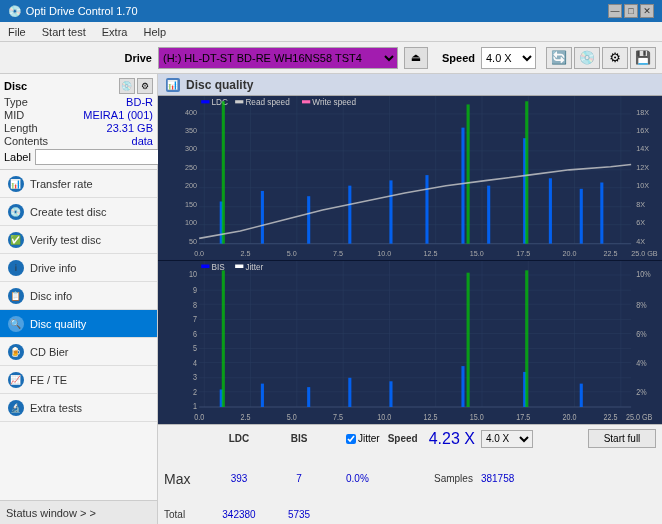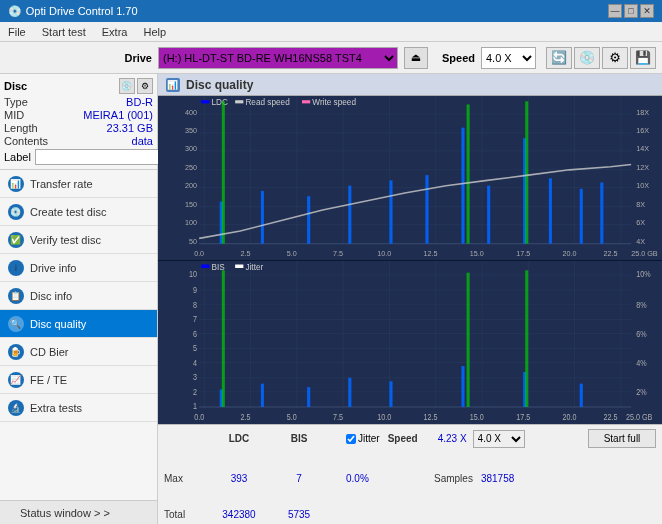--- a/index.html
+++ b/index.html
@@ -43,21 +43,21 @@
     .disc-label-btn { width: 16px; height: 16px; background: #e8e8e8; border: 1px solid #aaa; cursor: pointer; display: flex; align-items: center; justify-content: center; font-size: 9px; }
 
     .sidebar-nav { display: flex; flex-direction: column; flex: 1; }
     .nav-item { height: 28px; display: flex; align-items: center; padding: 0 8px; cursor: pointer; font-size: 11px; color: #333; border-bottom: 1px solid #ddd; gap: 6px; }
     .nav-item.active { background: #0078d4; color: white; }
     .nav-item .nav-icon { width: 16px; height: 16px; border-radius: 50%; display: flex; align-items: center; justify-content: center; font-size: 9px; flex-shrink: 0; }
     .nav-item .nav-icon.blue { background: #1a6db5; }
     .nav-item.active .nav-icon { background: rgba(255,255,255,0.3); }
 
     
-    .sidebar-status { height: 24px; background: #e8e8e8; border-top: 1px solid #ccc; display: flex; align-items: center; padding: 0 20px; cursor: pointer; font-size: 11px; color: #333; }
+    .sidebar-status { height: 24px; background: #e8e8e8; border-top: 1px solid #ccc; display: flex; align-items: center; padding: 0 6px; cursor: pointer; font-size: 11px; color: #333; }
 
     
     .content { flex: 1; display: flex; flex-direction: column; background: #fff; overflow: hidden; }
 
     
     .content-header { height: 22px; background: #d0d8e8; display: flex; align-items: center; padding: 0 8px; gap: 6px; border-bottom: 1px solid #aaa; }
     .content-header-title { font-weight: bold; font-size: 12px; color: #333; }
 
     .jitter-check { display: flex; align-items: center; gap: 2px; font-size: 10px; }
     .jitter-check input { width: 10px; height: 10px; }
@@ -356,32 +356,32 @@
       <div style="display:flex;align-items:center;gap:4px;">
         <span style="width:40px;font-size:10px;color:#555;"></span>
         <span style="width:62px;text-align:center;font-size:10px;font-weight:bold;color:#333;">LDC</span>
         <span style="width:50px;text-align:center;font-size:10px;font-weight:bold;color:#333;">BIS</span>
         <span style="width:14px;"></span>
         <div class="jitter-check">
           <input type="checkbox" checked="" style="">
           <span>Jitter</span>
         </div>
         <span style="width:30px;font-size:10px;font-weight:bold;color:#333;margin-left:4px;">Speed</span>
-        <span style="font-size:10px;color:#0000cc;margin-left:16px;">4.23 X</span>
+        <span style="font-size:16px;color:#0000cc;margin-left:7px;">4.23 X</span>
         <select style="height:18px;font-size:10px;border:1px solid #aaa;width:52px;margin-left:2px;">
           <option>4.0 X</option>
         </select>
         <div style="margin-left:auto;display:flex;flex-direction:column;gap:2px;">
           <button style="height:19px;width:68px;font-size:10px;background:#e8e8e8;border:1px solid #aaa;cursor:pointer;">Start full</button>
         </div>
       </div>
 
 
       <div style="display:flex;align-items:center;gap:4px;">
-        <span style="width:40px;font-size:10px;color:#333;">Max</span>
+        <span style="width:40px;font-size:14px;color:#333;">Max</span>
         <span style="width:62px;text-align:center;font-size:10px;color:#0000cc;">393</span>
         <span style="width:50px;text-align:center;font-size:10px;color:#0000cc;">7</span>
         <span style="width:14px;"></span>
         <span style="width:80px;font-size:10px;color:#0000cc;">0.0%</span>
         <span style="font-size:10px;color:#333;margin-left:4px;">Samples</span>
         <span style="font-size:10px;color:#0000cc;margin-left:4px;">381758</span>
       </div>
 
       <div style="display:flex;align-items:flex-end;gap:4px;">
         <span style="width:40px;font-size:10px;color:#333;">Total</span>

